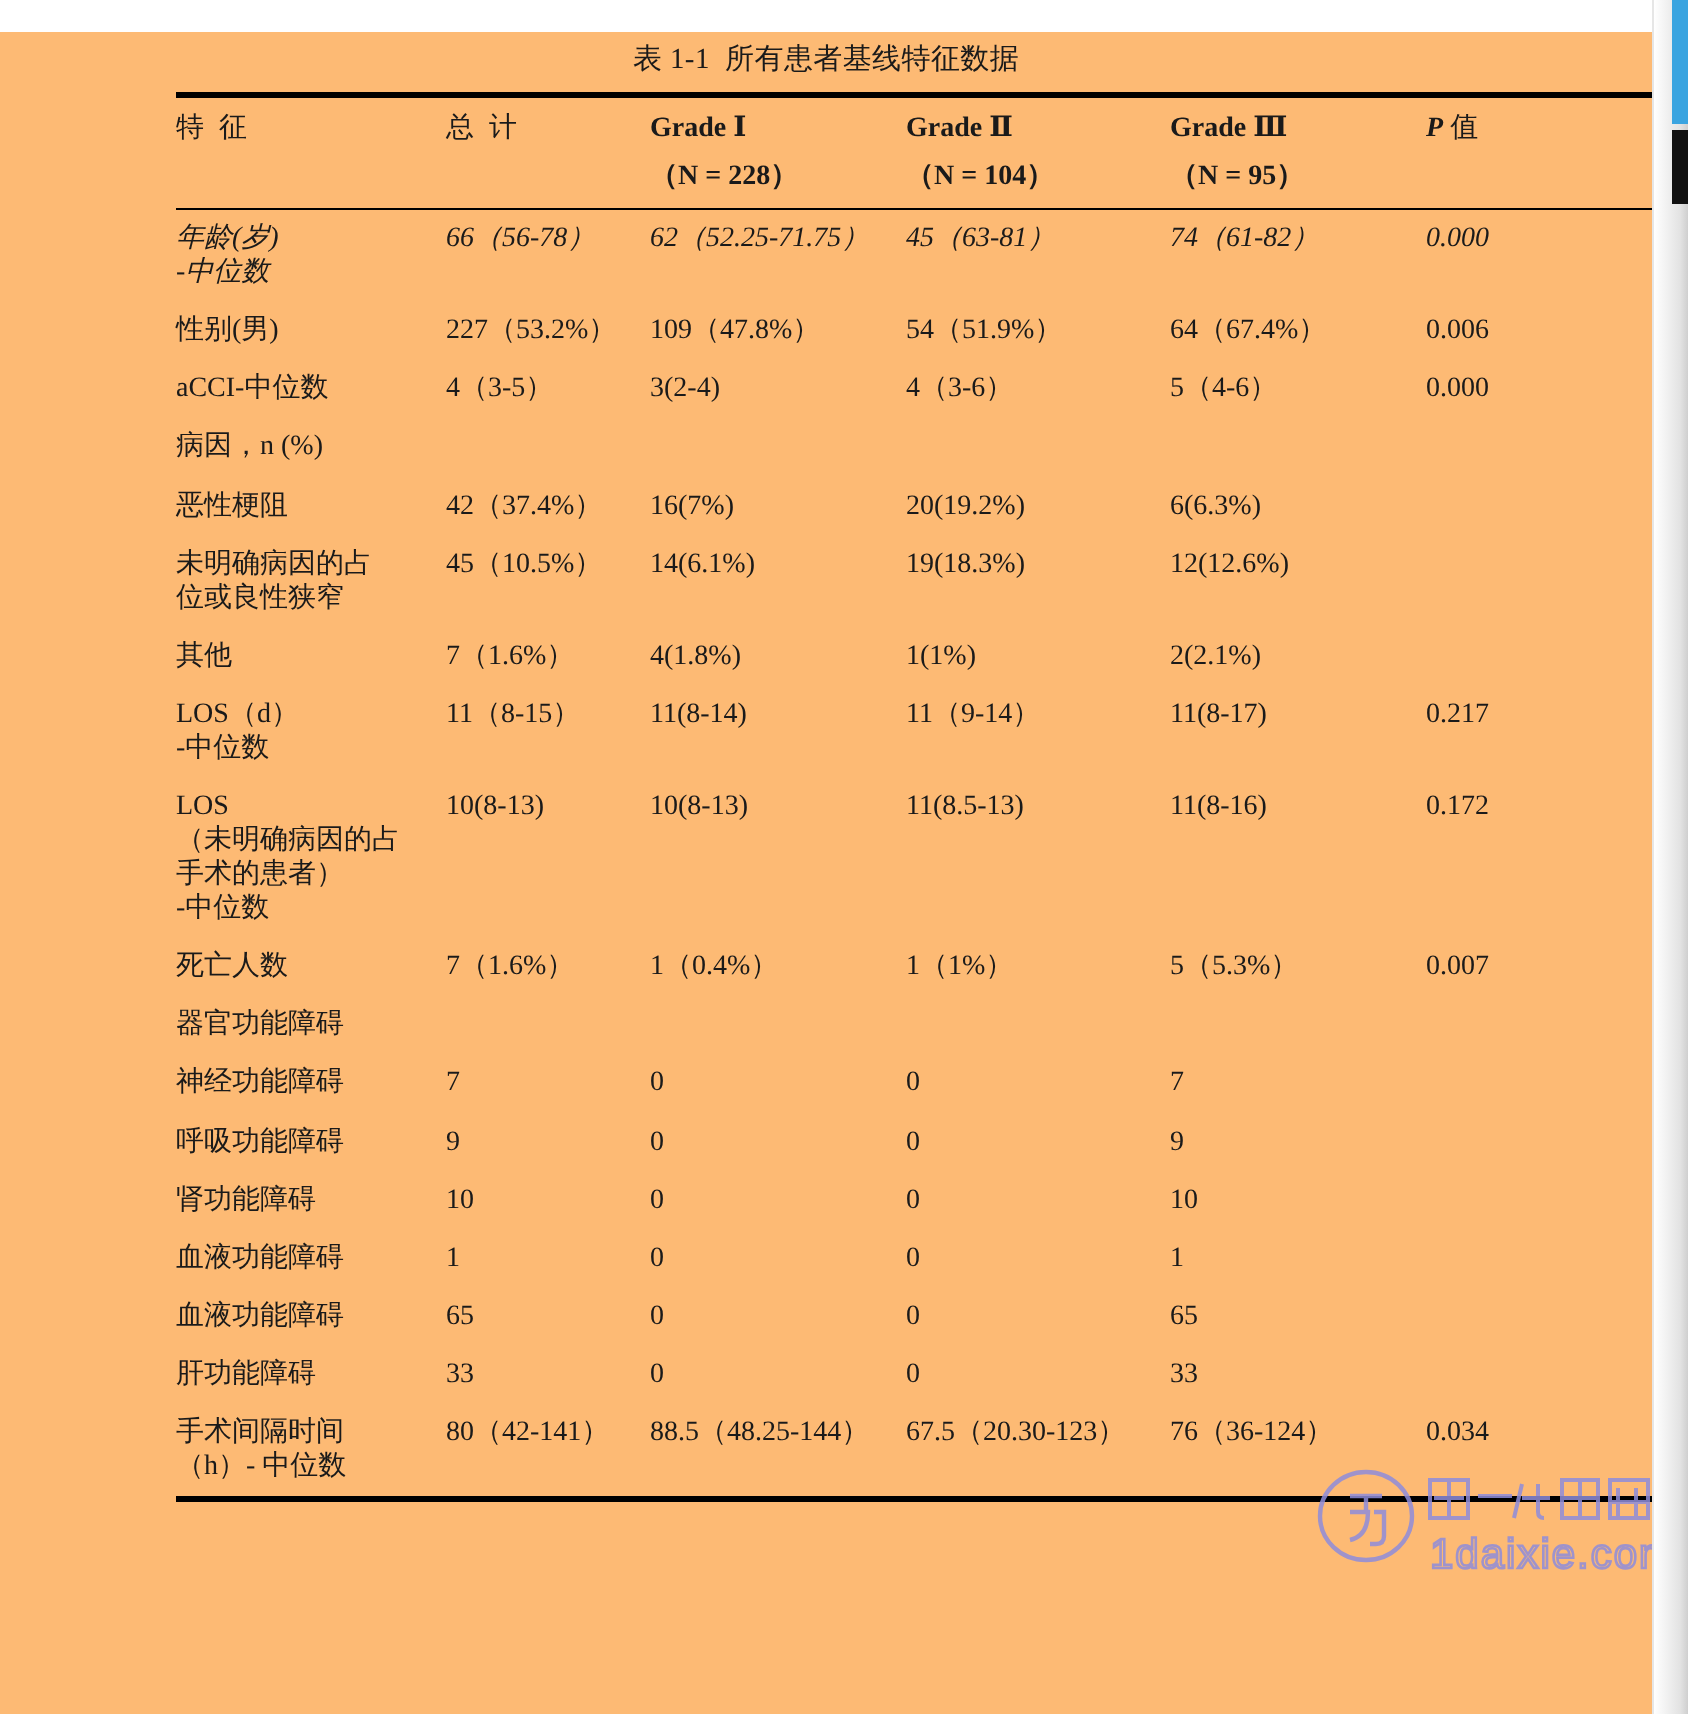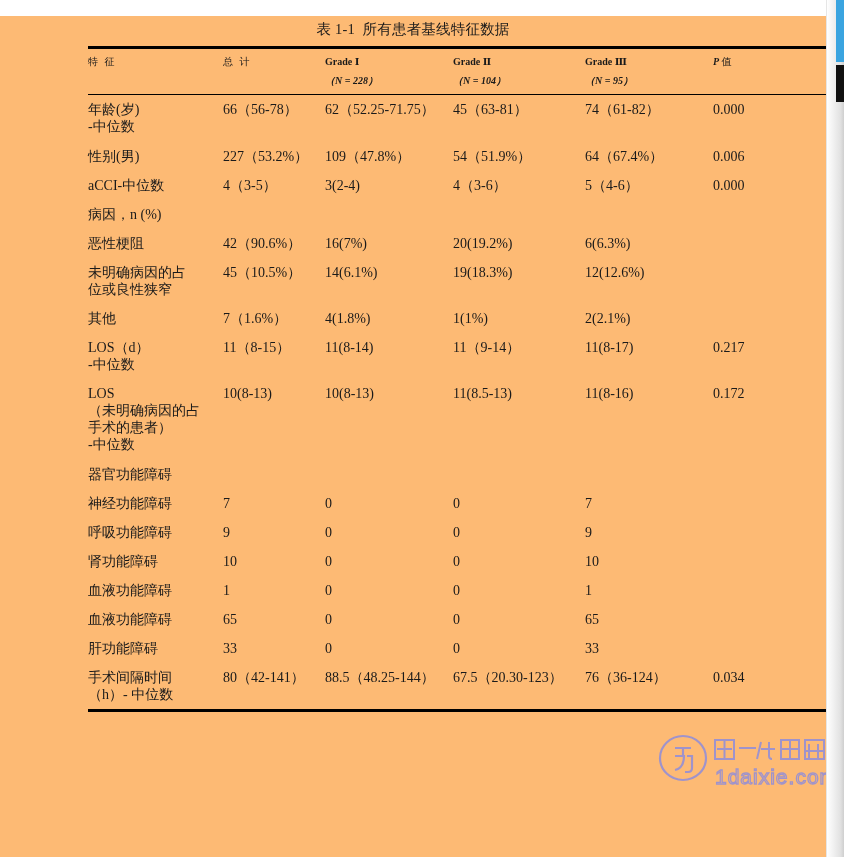--- a/index.html
+++ b/index.html
@@ -85,32 +85,32 @@
   
   .c0 { width: 135px; }
   .c1 { width: 102px; }
   .c2 { width: 128px; }
   .c3 { width: 132px; }
   .c4 { width: 128px; }
   .c5 { width: 113px; }
 
   
   .rule-top    { border-top: 3px solid #000; }
-  .rule-mid    { border-top: 1.5px solid #000; }
+  .rule-mid    { border-top: 1.5px solid #000; font-style: italic; }
   .rule-bottom { border-bottom: 3px solid #000; }
 
   
   .hdr-cell {
     padding-top: 7px !important;
     padding-bottom: 7px !important;
-    font-size: 10px;
+    font-size: 14px;
     white-space: pre-line;
   }
   .hdr-cell .l1 { display: block; }
-  .hdr-cell .l2 { display: block; margin-top: 7px; font-style: italic; }
+  .hdr-cell .l2 { display: block; margin-top: 7px; }
   .sp { letter-spacing: 2px; }
   .b  { font-weight: 700; }
   .i  { font-style: italic; }
 
   
   .body-cell {
     padding-top: 6px !important;
     padding-bottom: 6px !important;
     white-space: pre-line;
   }
@@ -185,21 +185,21 @@
         <tr>
           <td class="body-cell lbl-plain">病因，n (%)</td>
           <td class="body-cell val"></td>
           <td class="body-cell val"></td>
           <td class="body-cell val"></td>
           <td class="body-cell val"></td>
           <td class="body-cell val"></td>
         </tr>
         <tr>
           <td class="body-cell lbl-indent">恶性梗阻</td>
-          <td class="body-cell val">42（90.6%）</td>
+          <td class="body-cell val">42（37.4%）</td>
           <td class="body-cell val">16(7%)</td>
           <td class="body-cell val">20(19.2%)</td>
           <td class="body-cell val">6(6.3%)</td>
           <td class="body-cell val"></td>
         </tr>
         <tr>
           <td class="body-cell lbl-indent">未明确病因的占
 位或良性狭窄</td>
           <td class="body-cell val">45（10.5%）</td>
           <td class="body-cell val">14(6.1%)</td>
@@ -227,20 +227,28 @@
         <tr>
           <td class="body-cell lbl-plain b">LOS
 （未明确病因的占
 手术的患者）
 -中位数</td>
           <td class="body-cell val">10(8-13)</td>
           <td class="body-cell val">10(8-13)</td>
           <td class="body-cell val">11(8.5-13)</td>
           <td class="body-cell val">11(8-16)</td>
           <td class="body-cell val">0.172</td>
+        </tr>
+        <tr>
+          <td class="body-cell lbl-plain">死亡人数</td>
+          <td class="body-cell val">7（1.6%）</td>
+          <td class="body-cell val">1（0.4%）</td>
+          <td class="body-cell val">1（1%）</td>
+          <td class="body-cell val">5（5.3%）</td>
+          <td class="body-cell val">0.007</td>
         </tr>
         <tr>
           <td class="body-cell lbl-plain">器官功能障碍</td>
           <td class="body-cell val"></td>
           <td class="body-cell val"></td>
           <td class="body-cell val"></td>
           <td class="body-cell val"></td>
           <td class="body-cell val"></td>
         </tr>
         <tr>

